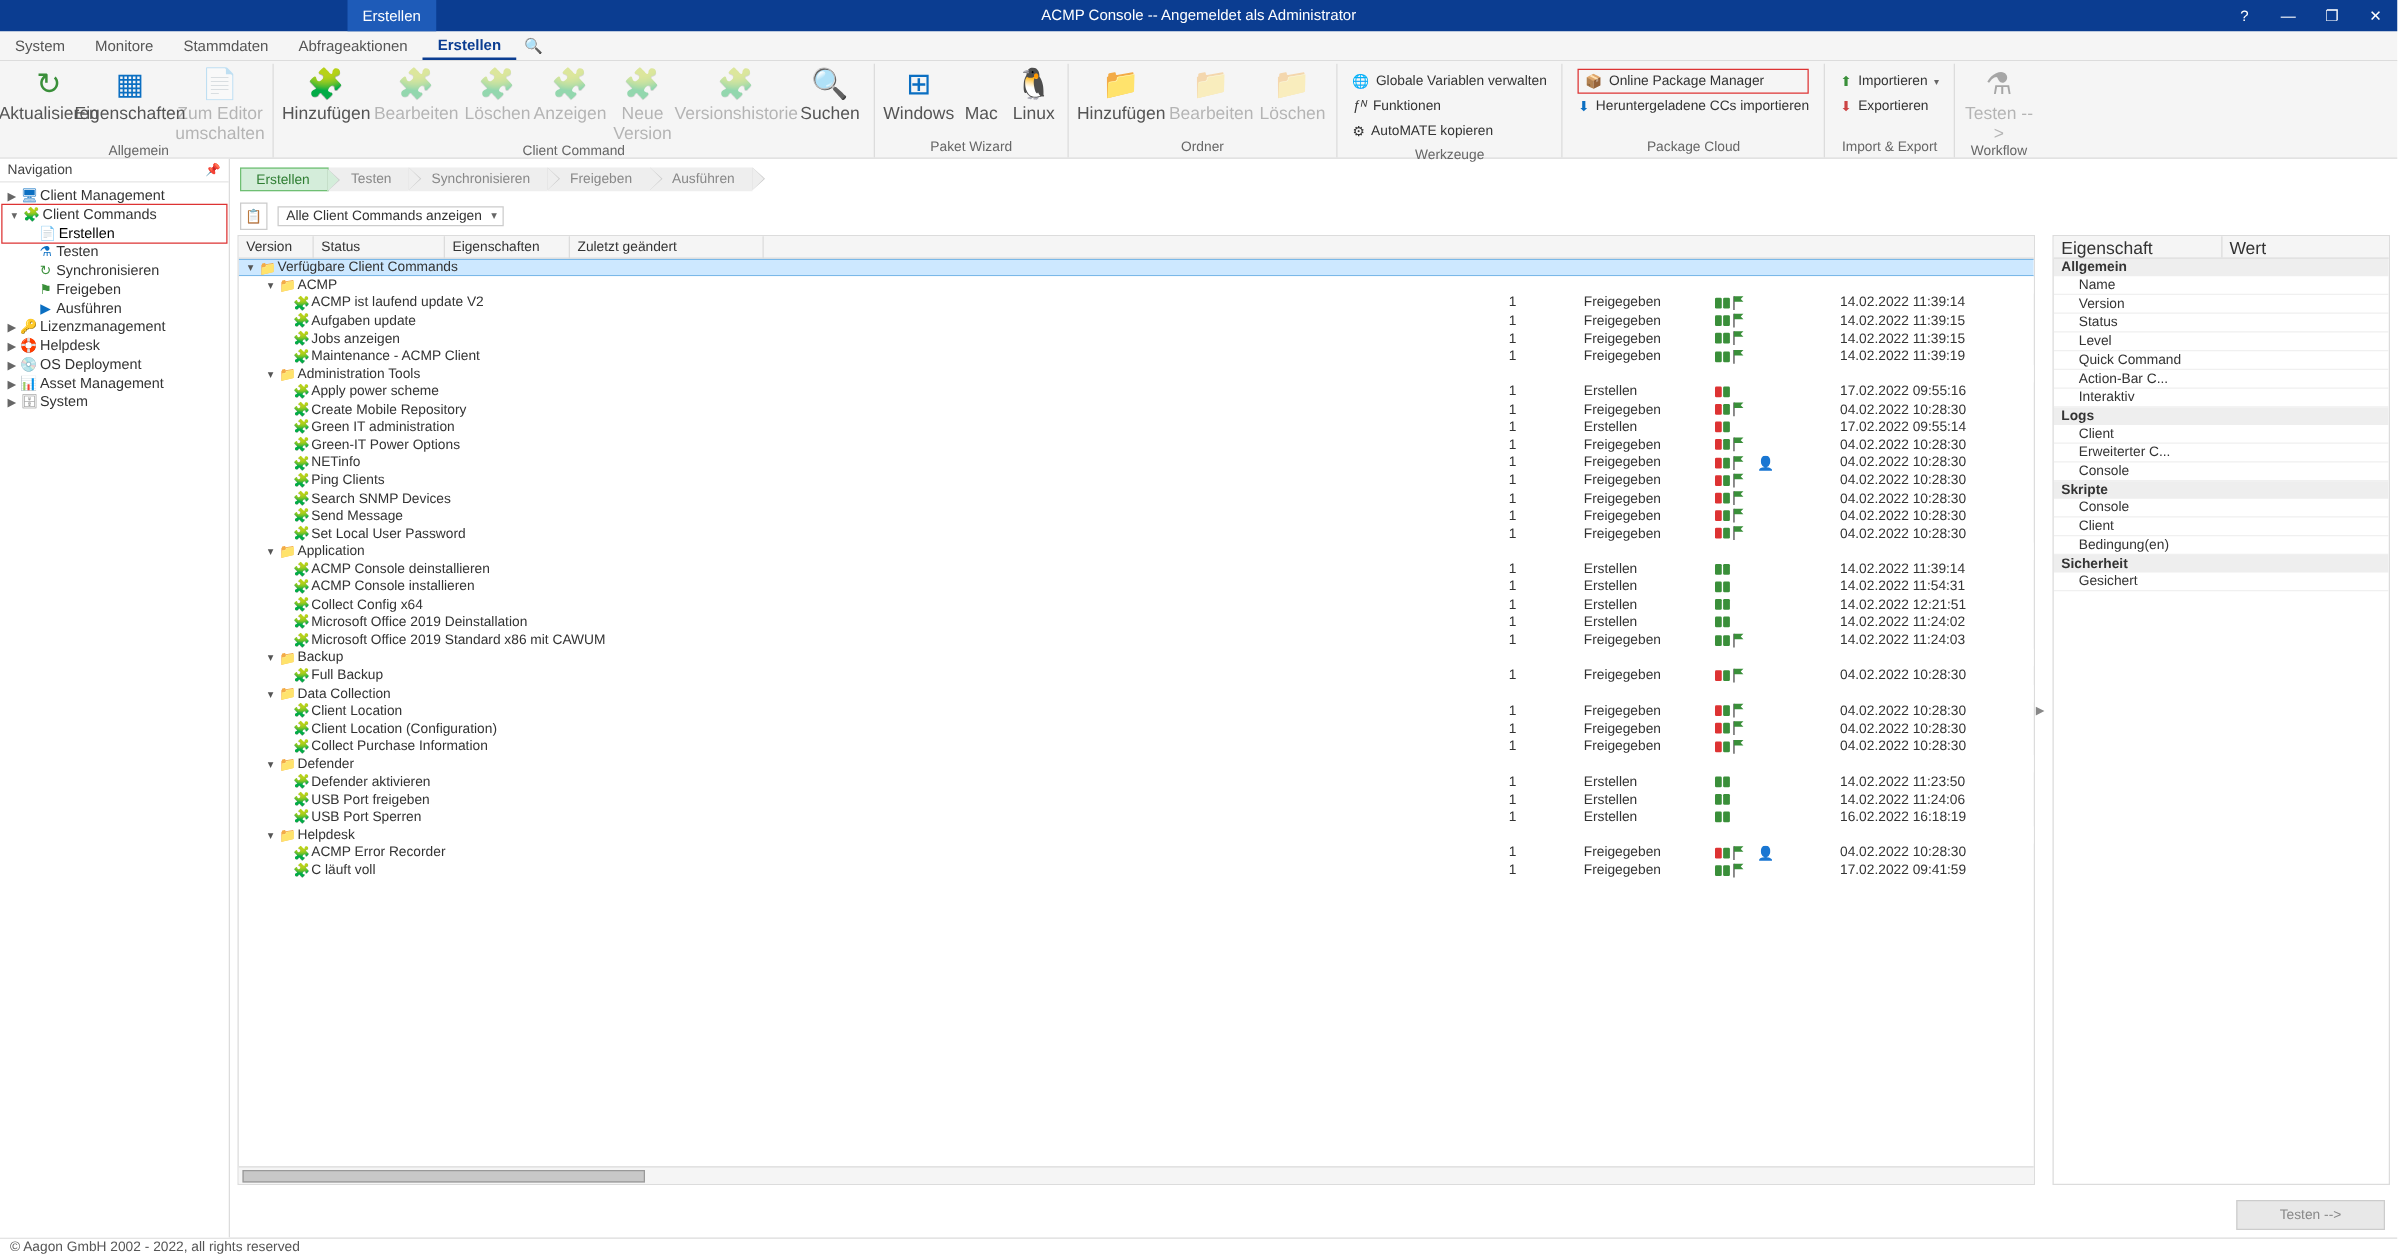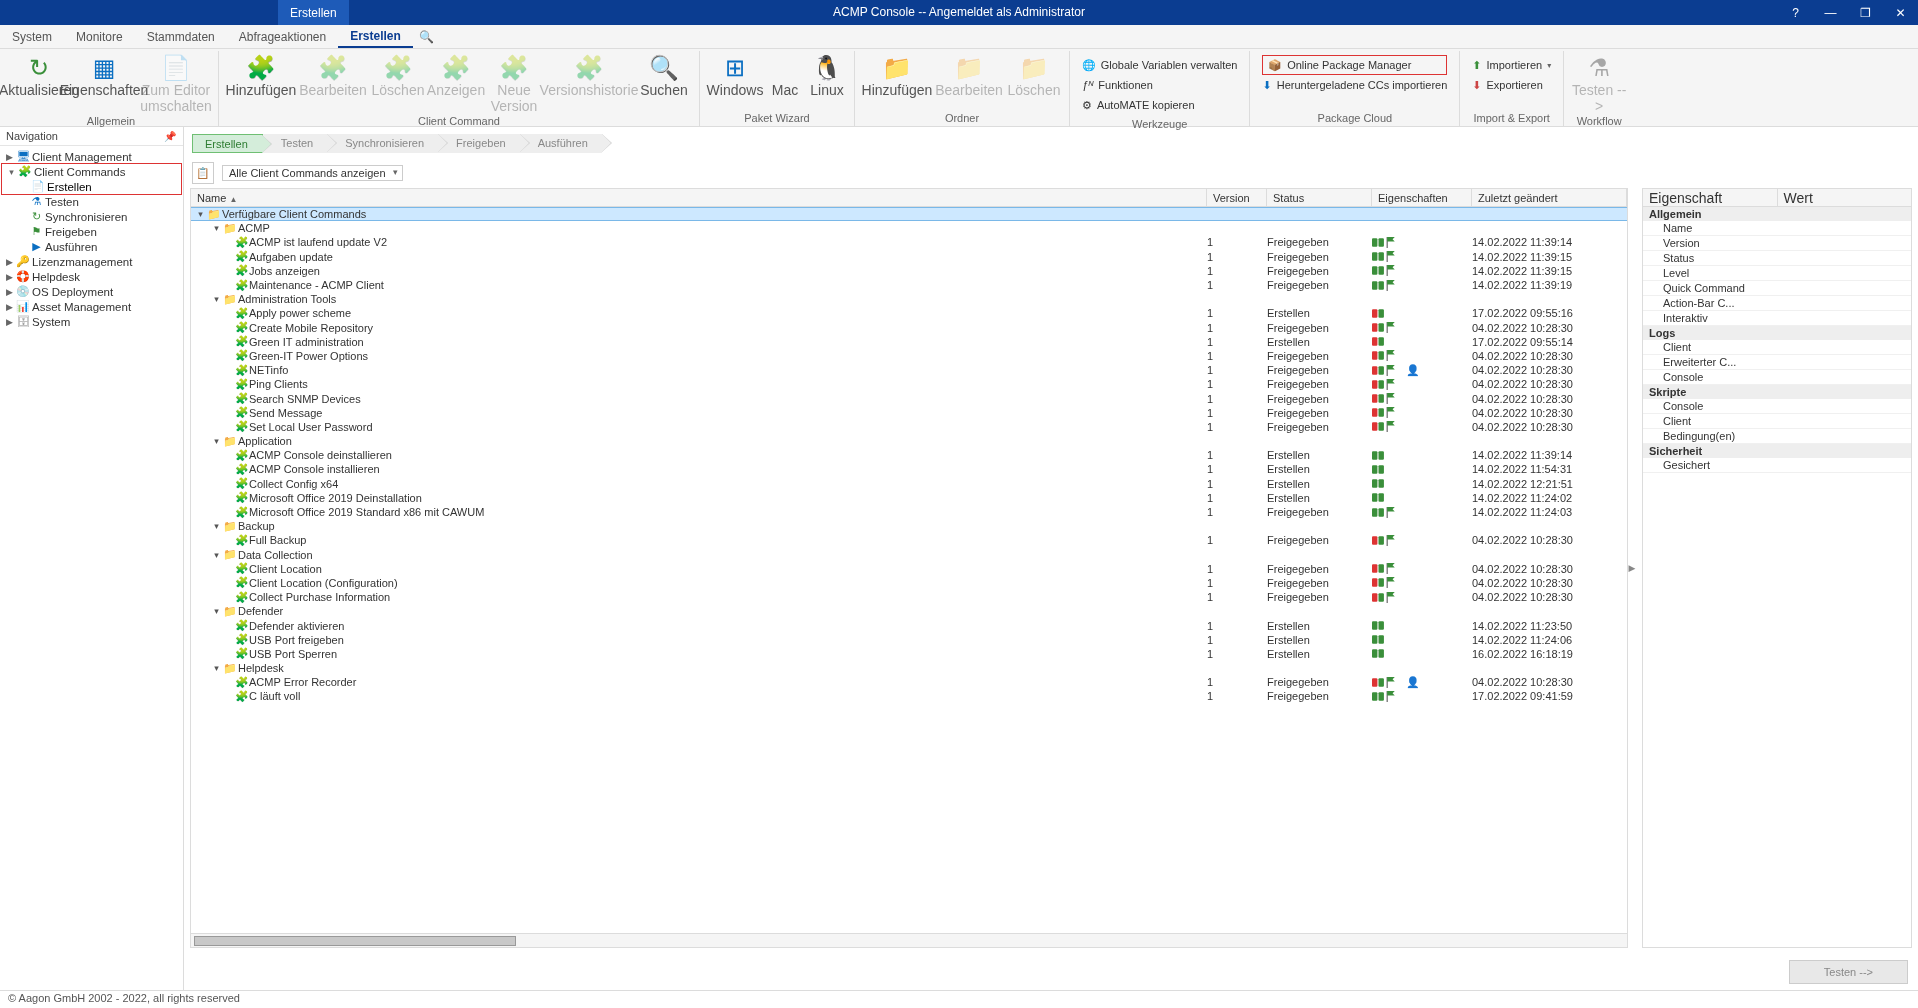--- a/index.html
+++ b/index.html
@@ -365,21 +365,20 @@
     </div>
     <div class="filter-row">
       <div class="filter-btn-ico">
           <span style="color:#c44">📋</span>
         </div>
       <div class="filter-select"><span>Alle Client Commands anzeigen</span></div>
     </div>
     <div class="grid-wrap">
       <div class="grid">
         <div class="ghead">
-          <div class="col-name"><span>Name</span> <span style="font-size:8px;color:#666">▲</span></div>
           <div class="col-ver">Version</div>
           <div class="col-stat">Status</div>
           <div class="col-eig">Eigenschaften</div>
           <div class="col-date">Zuletzt geändert</div>
         </div>
         <div class="gbody" id="gbody">
             <div class="grp-row root">
               <span style="width:4px"></span>
               <span class="grp-arrow">▾</span>
               <span class="grp-ico">📁</span>

